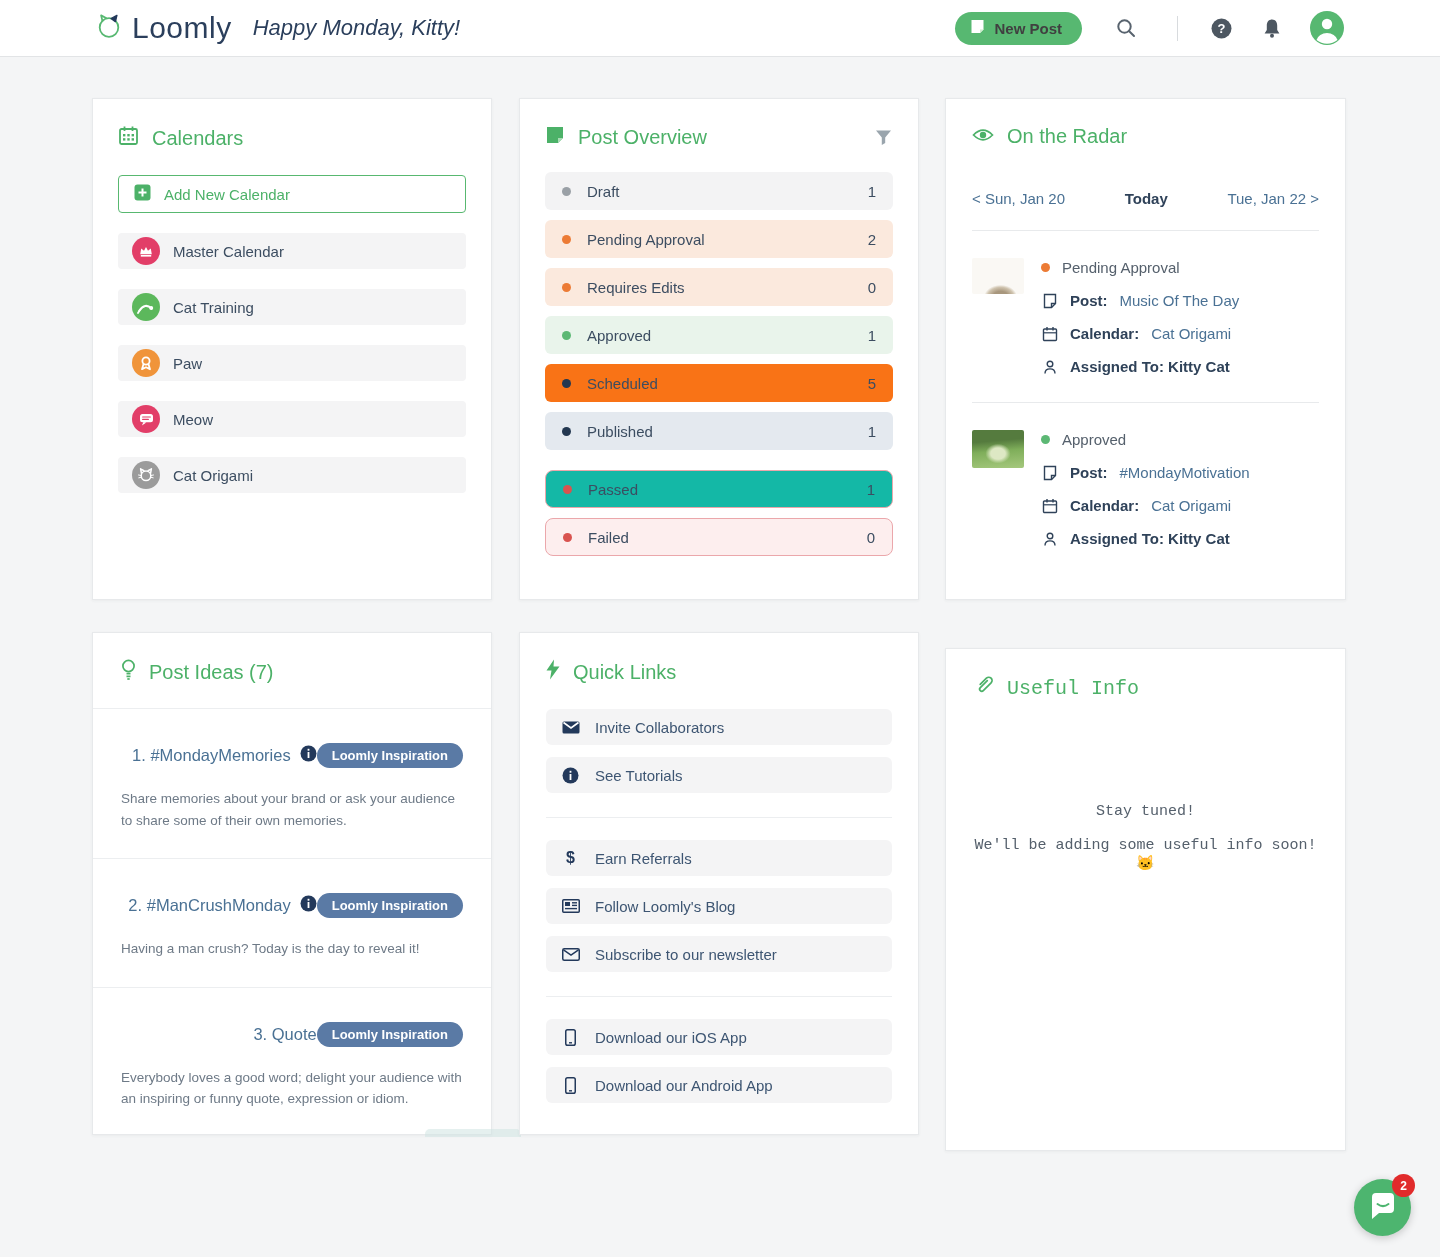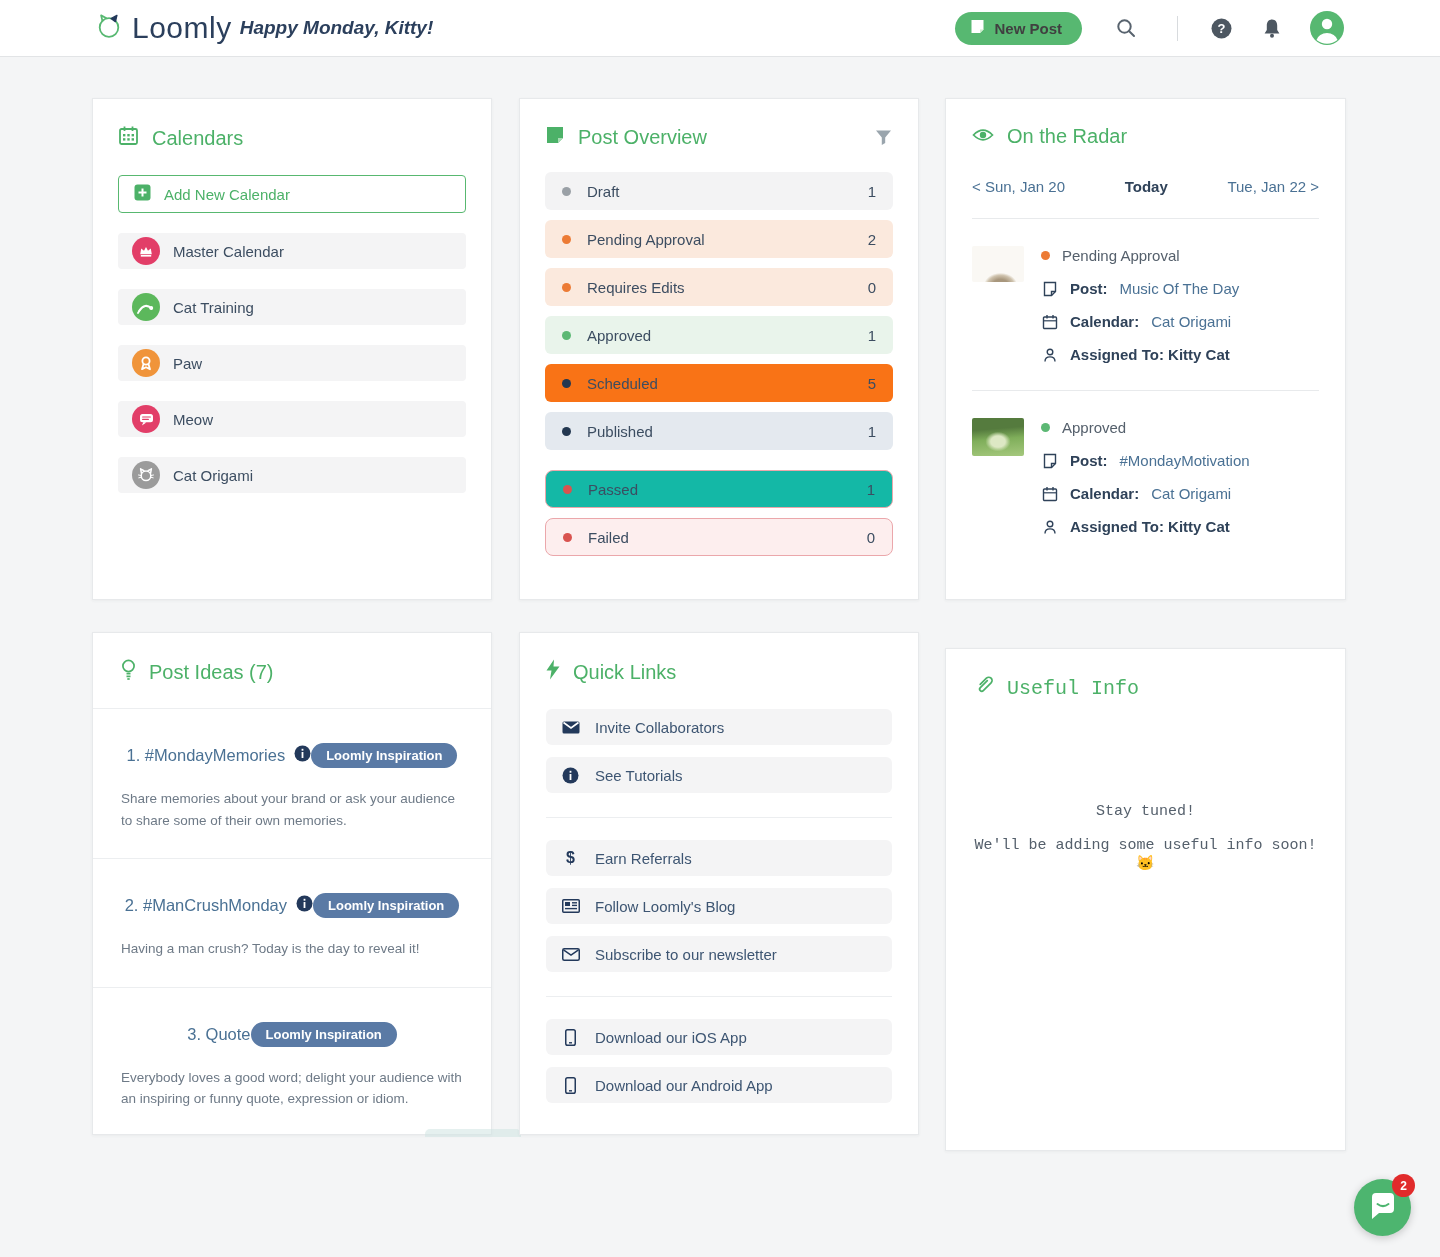--- a/index.html
+++ b/index.html
@@ -12,21 +12,21 @@
     color:#3c4d61;
   }
   
   .topbar{
     position:absolute; top:0; left:0; width:1440px; height:57px;
     background:#fff; border-bottom:1px solid #e2e4e6;
     display:flex; align-items:center; padding:0 95px;
   }
   .brand{ display:flex; align-items:center; gap:9px; }
   .logo-text{ font-size:30px; font-weight:400; color:#2b3f5c; letter-spacing:.5px; }
-  .greeting{ margin-left:8px; font-style:italic; font-weight:700; font-size:19px; color:#2b3f5c; }
+  .greeting{ margin-left:21px; font-style:italic; font-weight:400; font-size:22px; color:#2b3f5c; }
   .topbar-right{ margin-left:auto; display:flex; align-items:center; }
   .new-post-btn{
     height:33px; border:none; border-radius:17px; background:#57b871; color:#404040;
     font-family:inherit; font-weight:700; font-size:15px; display:flex; align-items:center;
     gap:9px; padding:0 20px 0 15px; cursor:pointer;
   }
   .icon-btn{ background:none; border:none; cursor:pointer; display:flex; align-items:center; }
   .search-btn{ margin-left:33px; }
   .v-divider{ width:1px; height:25px; background:#d8dbde; margin-left:40px; }
   .help-btn{ margin-left:32px; } .bell-btn{ margin-left:28px; }
@@ -62,42 +62,42 @@
   .po-head{ display:flex; align-items:center; justify-content:space-between; margin-bottom:22px; }
   .po-row{
     height:38px; border-radius:6px; display:flex; align-items:center; gap:16px;
     padding:0 17px; margin-bottom:10px; font-size:15px; cursor:pointer;
   }
   .po-row.alert{ border:1px solid #eba7ab; border-radius:8px; }
   .po-row.gap-top{ margin-top:29px; }
   .dot{ width:9px; height:9px; border-radius:50%; flex:none; }
   .po-count{ margin-left:auto; }
   
-  .radar-nav{ display:flex; align-items:center; margin-top:30px; font-size:15px; }
+  .radar-nav{ display:flex; align-items:center; margin-top:42px; font-size:15px; }
   .radar-nav .nav-link{ color:#4a7194; text-decoration:none; cursor:pointer; }
   .radar-nav .nav-today{ flex:1; text-align:center; font-weight:700; color:#2f4259; }
   .radar-sep{ border:none; border-top:1px solid #e8eaec; margin-top:23px; }
   .radar-item{ display:flex; gap:17px; padding-top:27px; }
   .radar-item + .radar-sep{ margin-top:26px; }
   .thumb{ width:52px; flex:none; border-radius:2px; }
   .thumb-cat{ height:36px; background:
       radial-gradient(22px 16px at 55% 108%, #a8977d 35%, #cfc3ae 60%, #faf8f4 75%), #fcfbf9; }
   .thumb-field{ height:38px; background:
       radial-gradient(18px 14px at 50% 62%, #dde8c4 40%, rgba(0,0,0,0) 70%),
       linear-gradient(175deg, #557b3e 0 30%, #7fae5a 55%, #a5c87d 100%); }
   .radar-lines{ display:flex; flex-direction:column; gap:14px; font-size:15px; }
   .r-line{ display:flex; align-items:center; gap:12px; min-height:19px; }
   .r-status-text{ color:#55606c; }
   .r-label{ font-weight:700; color:#2f4259; }
   .r-link{ color:#4a7194; text-decoration:none; cursor:pointer; }
   .r-icon{ width:17px; display:flex; justify-content:center; flex:none; }
   
   .ideas-head{ padding:0 28px 22px; }
   .idea{ border-top:1px solid #eceef0; padding:20px 28px 27px; position:relative; }
-  .idea-row{ display:flex; align-items:center; justify-content:center; margin:14px 0 20px; }
+  .idea-row{ display:flex; align-items:center; justify-content:flex-end; margin:14px 0 20px; }
   .idea-title{ display:flex; align-items:center; gap:9px; color:#4a7194; font-size:16.5px; text-decoration:none; cursor:pointer; }
   .badge{
     background:#5a7aa5; color:#fff; font-size:13px; font-weight:700;
     padding:5px 15px; border-radius:14px; border:none; font-family:inherit; cursor:pointer;
   }
   .idea-desc{ color:#6e7a87; font-size:13.5px; line-height:1.6; max-width:378px; }
   .idea-partial{
     position:absolute; left:332px; bottom:0; width:96px; height:8px;
     border-radius:5px 5px 0 0; background:#cfe4e2; opacity:.55;
   }

